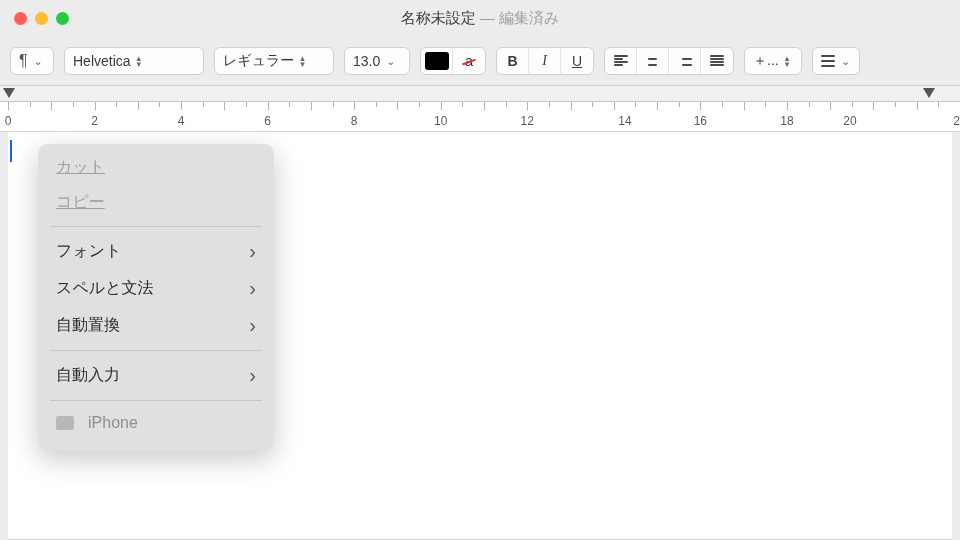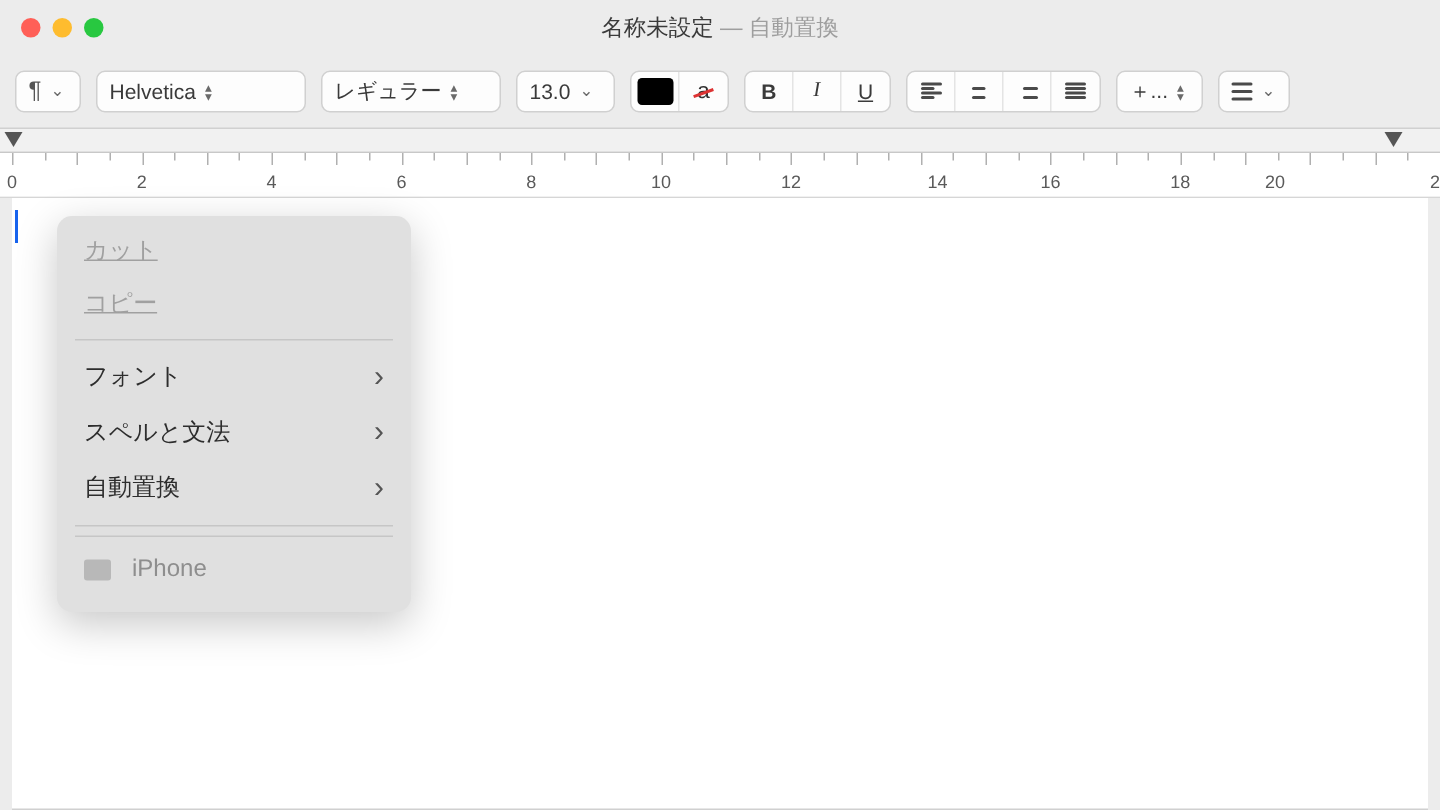--- a/index.html
+++ b/index.html
@@ -176,21 +176,21 @@
 <body>
 
 <div class="titlebar">
   <div class="traffic">
     <div class="tl red"></div>
     <div class="tl yellow"></div>
     <div class="tl green"></div>
   </div>
   <div class="title-center">
     <span>名称未設定</span>
-    <span class="sub">— 自動置換</span>
+    <span class="sub">— 編集済み</span>
   </div>
 </div>
 
 <div class="toolbar">
   <div class="sel" style="width:44px">
     <span class="paragraph-glyph">¶</span>
     <span class="caret"></span>
   </div>
   <div class="sel" style="width:140px">
     <span>Helvetica</span>
@@ -360,18 +360,22 @@
     </div>
   <div class="mi">
       <span>スペルと文法</span>
       <span class="chev"></span>
     </div>
   <div class="mi">
       <span>自動置換</span>
       <span class="chev"></span>
     </div>
   <div class="sep"></div>
+  <div class="mi">
+      <span>自動入力</span>
+      <span class="chev"></span>
+    </div>
   <div class="sep"></div>
   <div class="mi withthumb">
     <span class="thumb"></span>
     <span>iPhone</span>
   </div>
 </div>
 
 </body></html>

